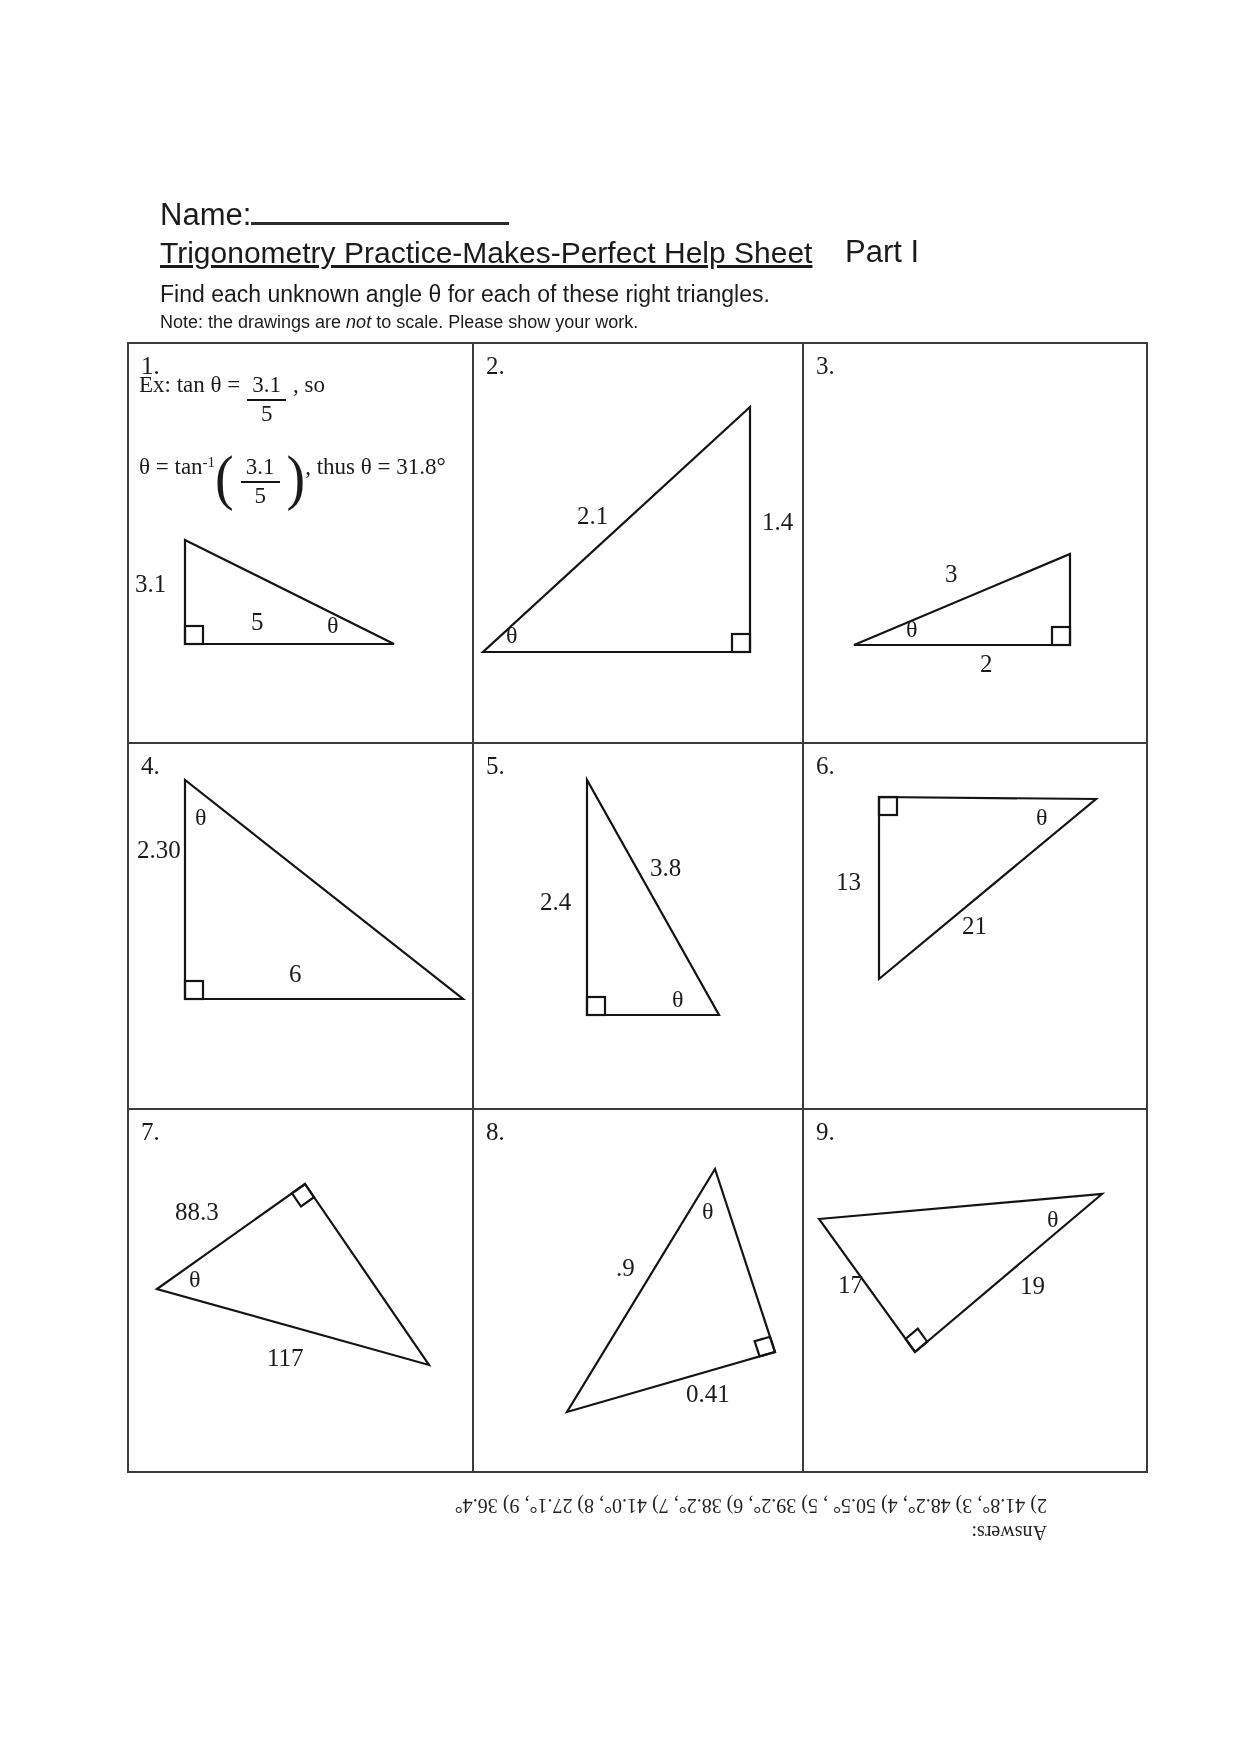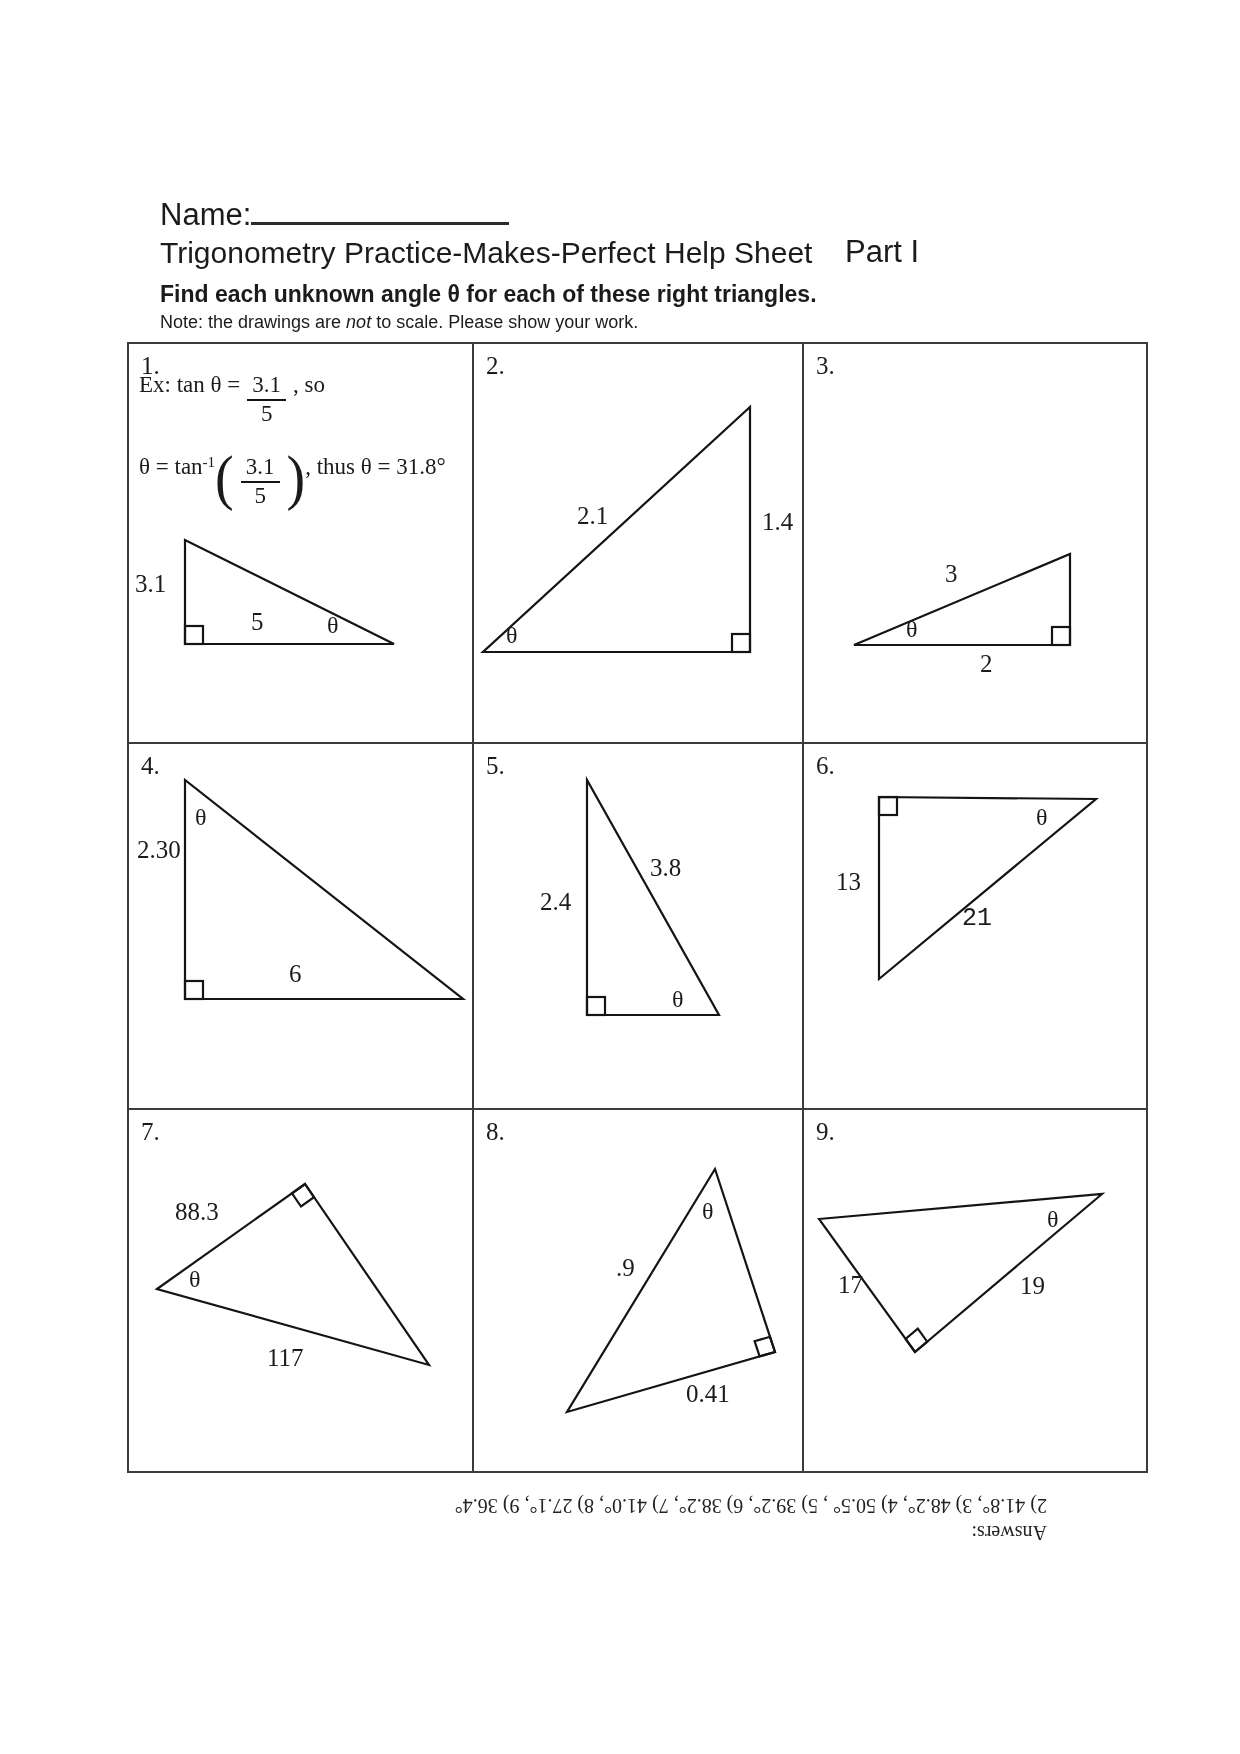--- a/index.html
+++ b/index.html
@@ -2,23 +2,23 @@
 <html><head>
 <meta charset="utf-8">
 <style>
   html,body{margin:0;padding:0;background:#ffffff;}
   body{width:1240px;height:1754px;position:relative;font-family:"Liberation Sans",sans-serif;color:#1b1b1b;overflow:hidden;}
   .abs{position:absolute;}
 
   
   .name-row{left:160px;top:192px;font-size:31px;}
   .name-line{display:inline-block;width:258px;height:30px;border-bottom:3px solid #2c2c2c;}
-  .title-row{left:160px;top:236px;font-size:30px;white-space:nowrap;}
+  .title-row{left:160px;top:236px;font-size:30px;white-space:nowrap;text-decoration:underline;}
   .part{left:845px;top:234px;font-size:31px;}
-  .instr{left:160px;top:281px;font-size:23px;font-weight:bold;}
+  .instr{left:160px;top:281px;font-size:23px;}
   .note{left:160px;top:312px;font-size:18px;text-align:right;}
   .note em{font-style:italic;}
 
   
   .grid{left:127px;top:342px;width:1021px;height:1131px;border:2.5px solid #3c3c3c;box-sizing:border-box;
         display:grid;grid-template-columns:345px 330px 1fr;grid-template-rows:400px 366px 1fr;}
   .cell{position:relative;border-right:2px solid #3c3c3c;border-bottom:2px solid #3c3c3c;box-sizing:border-box;
         font-family:"Liberation Serif",serif;}
   .cell.lastcol{border-right:none;}
   .cell.lastrow{border-bottom:none;}
@@ -132,21 +132,21 @@
     <span class="tlabel theta" style="left:198px;top:242px;">θ</span>
   </div>
 
   <div class="cell lastcol">
     <span class="cnum">6.</span>
     <svg class="tri" width="342" height="364">
       <polygon points="75,53 292,55 75,235"></polygon>
       <rect x="75" y="53" width="18" height="18"></rect>
     </svg>
     <span class="tlabel" style="left:32px;top:124px;">13</span>
-    <span class="tlabel" style="left:158px;top:160px;font-family:Liberation Mono, monospace;">21</span>
+    <span class="tlabel" style="left:158px;top:168px;">21</span>
     <span class="tlabel theta" style="left:232px;top:60px;">θ</span>
   </div>
 
   <div class="cell lastrow">
     <span class="cnum">7.</span>
     <svg class="tri" width="343" height="362">
       <polygon points="28,179 176,74 300,255"></polygon>
       <polygon points="176,74 163,83.3 172,96.5 185,87.2"></polygon>
     </svg>
     <span class="tlabel" style="left:46px;top:88px;">88.3</span>

